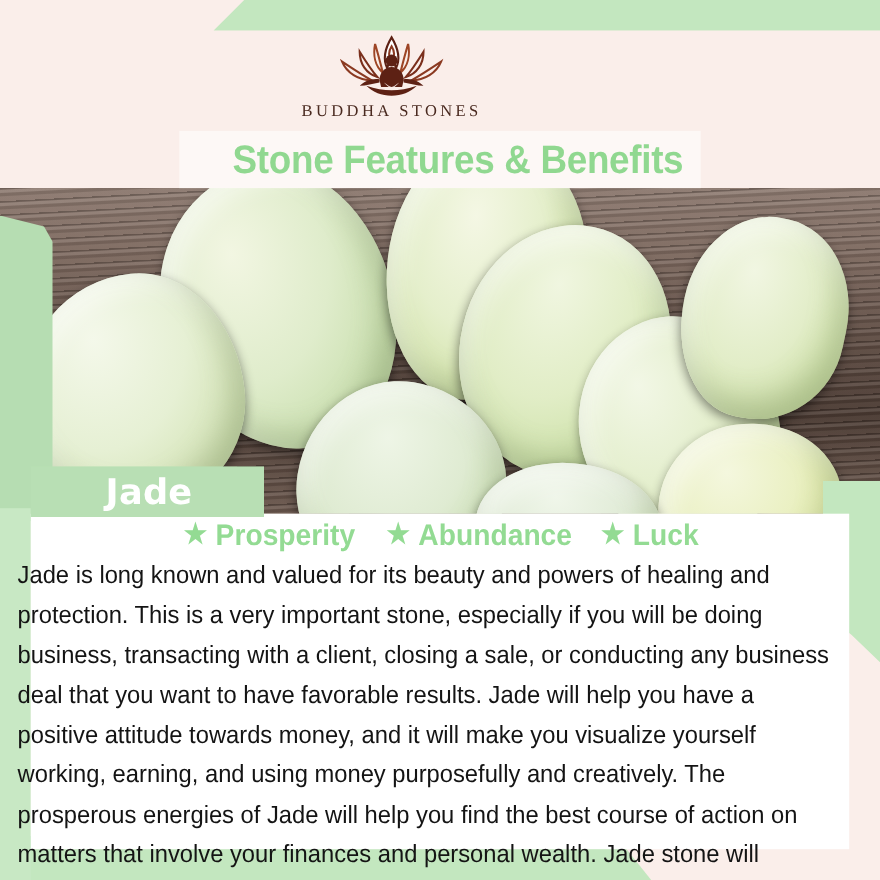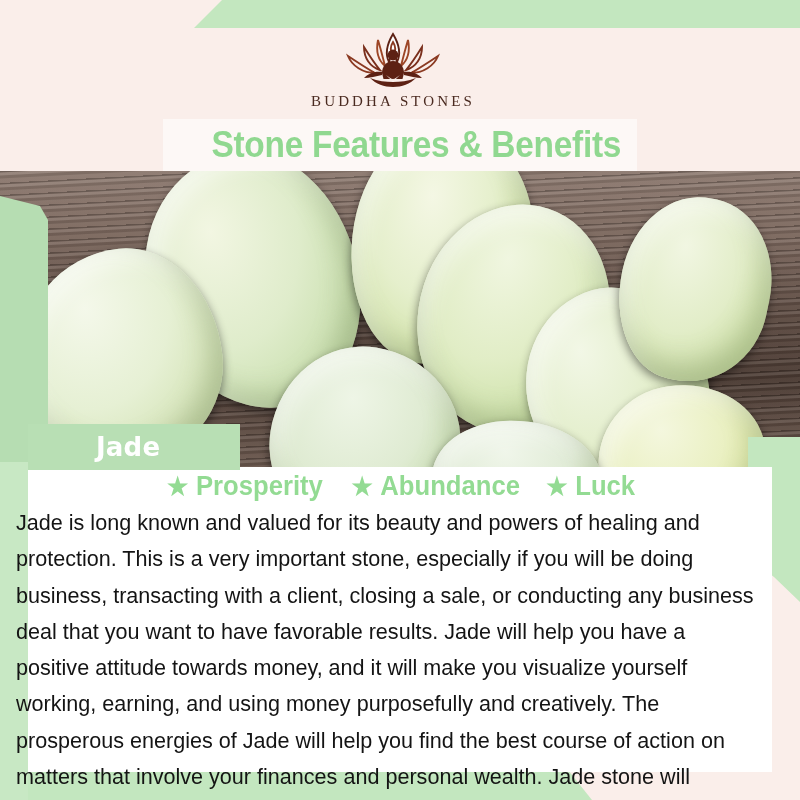--- a/index.html
+++ b/index.html
@@ -39,21 +39,20 @@
     background:#c3e7bf;
     clip-path:polygon(0 0, 560px 0, 592px 40px, 0 40px);
     z-index:1;
   }
 
   
   .header{
     position:absolute; left:0; top:28px; width:712px; height:88px;
     display:flex; flex-direction:column; align-items:center; justify-content:flex-start;
     z-index:4;
-    margin-left:37px;
   }
   .logo-mark{ width:126px; height:62px; }
   .brand-name{
     margin-top:3px;
     font-family:"Liberation Serif", serif;
     font-size:15px; letter-spacing:3.1px; color:#4a2a20; font-weight:400;
   }
 
   
   .title-banner{
@@ -122,21 +121,21 @@
 
   
   .stone-chip{
     position:absolute; left:28px; top:424px; width:212px; height:46px;
     background:#b8dfb4;
     display:flex; align-items:center;
     padding-left:68px;
     z-index:5;
   }
   .stone-chip-label{
-    color:#ffffff; font-weight:bold; font-size:26px; letter-spacing:0.2px;
+    color:#ffffff; font-weight:bold; font-size:32px; letter-spacing:0.2px;
     font-family:"DejaVu Sans", sans-serif;
   }
 
   
   .body-panel{
     position:absolute; left:28px; top:467px; width:744px; height:305px;
     background:#ffffff; z-index:4;
   }
   .benefits{
     position:absolute; left:0; top:469px; width:800px; height:34px;

